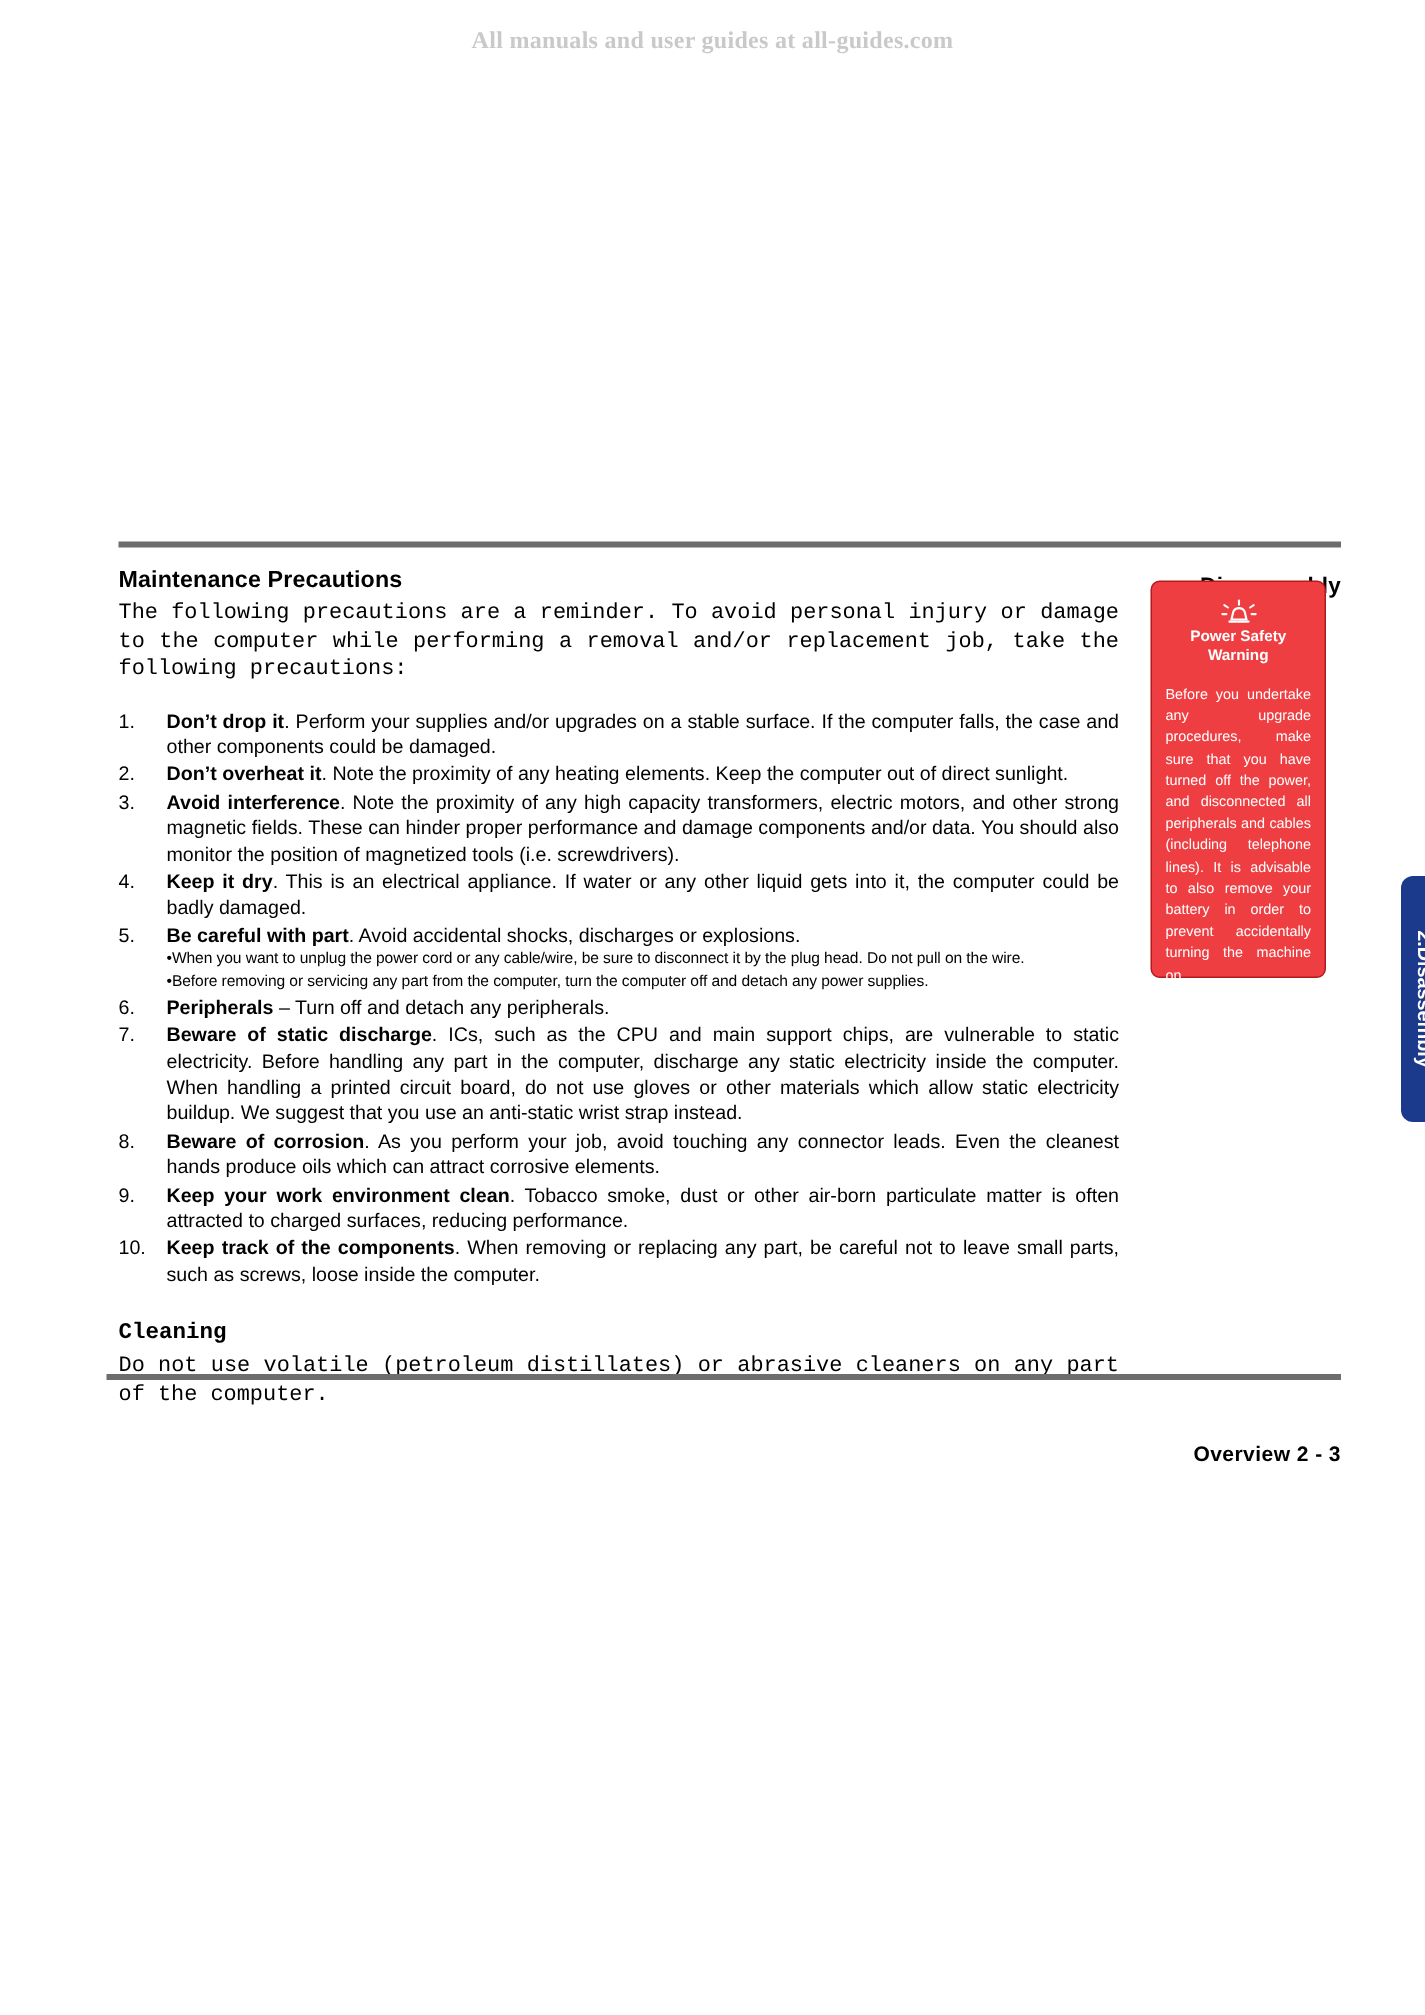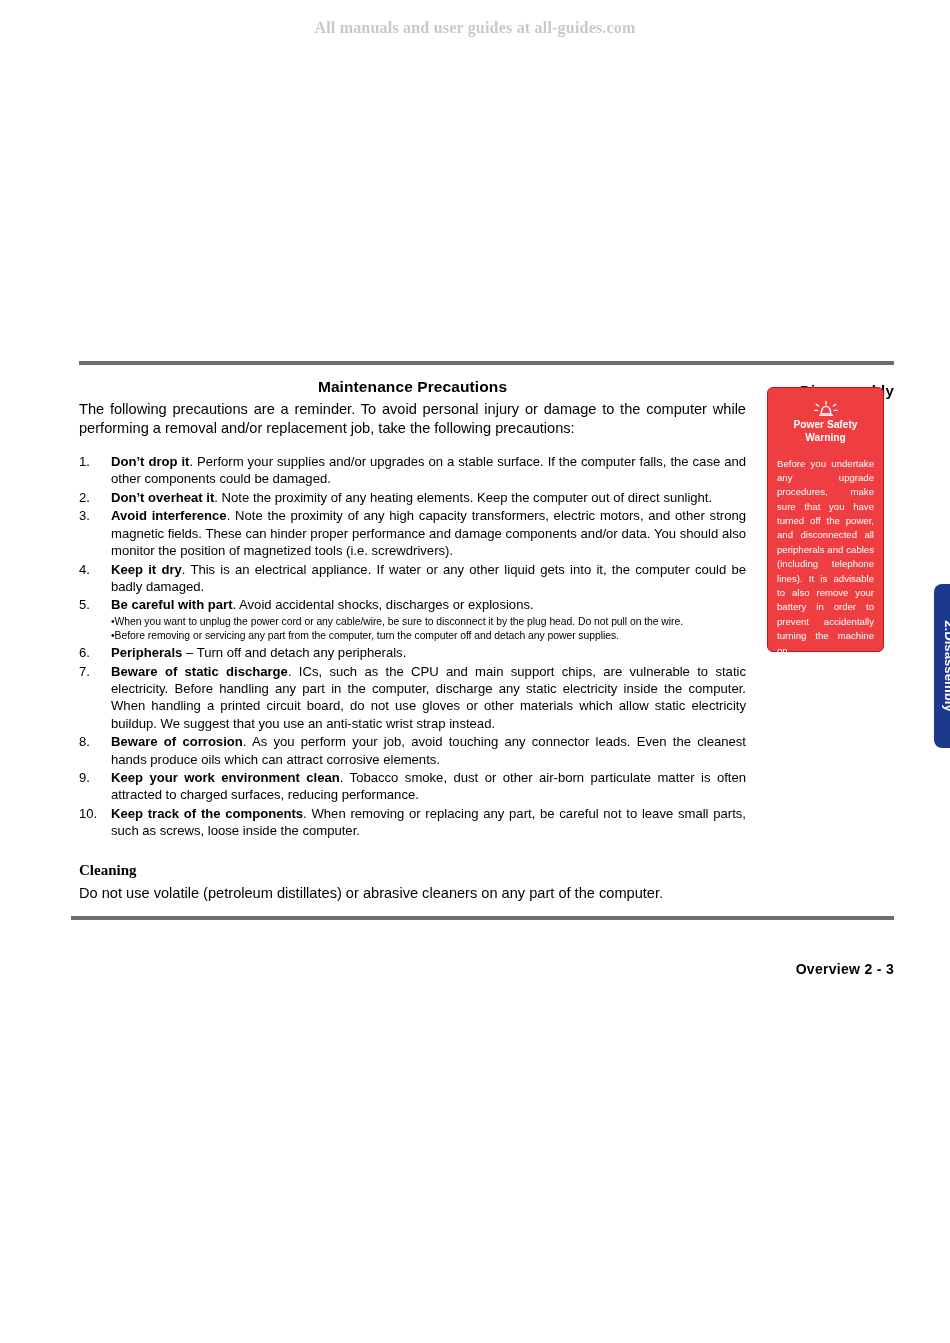--- a/index.html
+++ b/index.html
@@ -49,24 +49,23 @@
     left: 79px;
     top: 378px;
     width: 667px;
   }
   h1.sec-title {
     font-family: "Liberation Sans", sans-serif;
     font-size: 15.5px;
     font-weight: bold;
     margin: 0 0 4px 0;
     letter-spacing: 0.1px;
-    text-align: center;
   }
   p.serif {
-    font-family: Liberation Sans, sans-serif;
+    font-family: Liberation Mono, monospace;
     font-size: 14.6px;
     line-height: 1.27;
     margin: 0 0 6px 0;
     text-align: justify;
   }
   ol.precautions {
     margin: 16px 0 0 0;
     padding: 0;
     list-style: none;
     font-size: 13.1px;
@@ -86,21 +85,21 @@
     text-align: left;
   }
   ol.precautions > li b { font-weight: bold; }
   .subnote {
     font-size: 10.4px;
     line-height: 1.32;
     margin-top: 1px;
     letter-spacing: -0.05px;
   }
   h2.sub-title {
-    font-family: Liberation Serif, serif;
+    font-family: Liberation Mono, monospace;
     font-size: 15px;
     font-weight: bold;
     margin: 22px 0 5px 0;
   }
   
   .warning-box {
     position: absolute;
     left: 767px;
     top: 387px;
     width: 117px;

